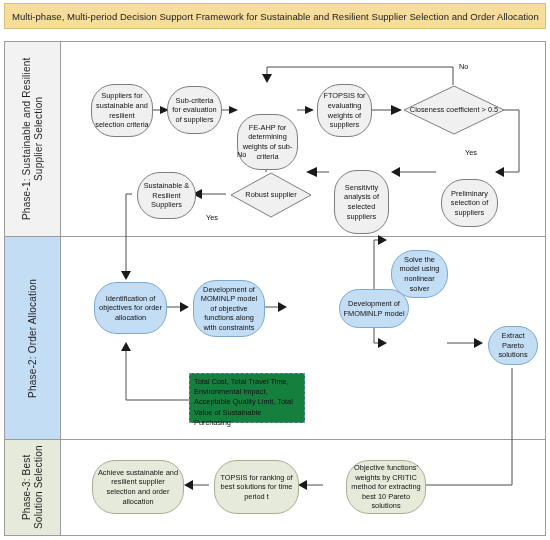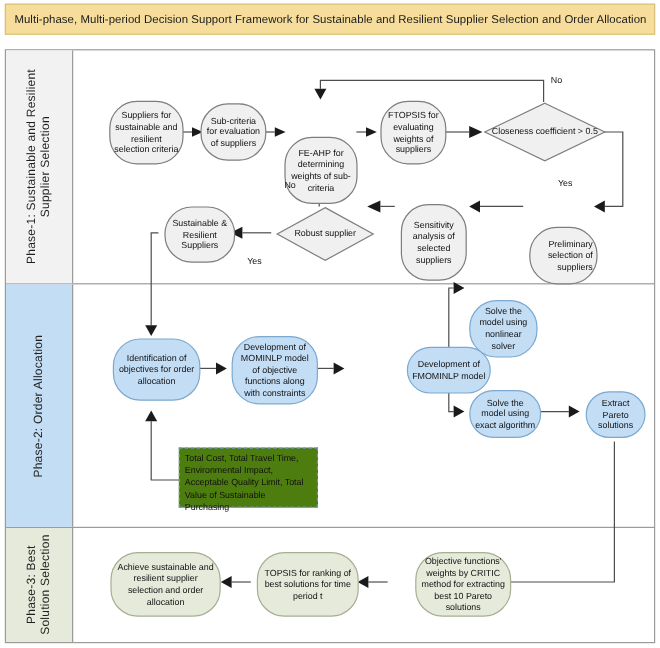--- a/index.html
+++ b/index.html
@@ -105,28 +105,29 @@
     background: #c3ddf5;
     border: 1px solid #7ba9d0;
   }
   .node.olive {
     background: #e5eada;
     border: 1px solid #a7ae92;
   }
   .note {
     position: absolute;
     box-sizing: border-box;
-    background: #4d7c0f;
+    background: #15803d;
     border: 1px dashed #6f93b5;
     font-size: 7.4px;
     line-height: 10.2px;
     color: #111111;
     padding: 3px 4px;
     text-align: left;
     z-index: 5;
+    margin-left: 40px;
   }
   
   .diamond-wrap {
     position: absolute;
     z-index: 5;
   }
   .diamond-wrap svg {
     position: absolute;
     left: 0; top: 0;
     overflow: visible;
@@ -191,21 +192,21 @@
 
         <div class="node gray" style="left:256px; top:42px; width:55px; height:53px;">FTOPSIS for evaluating weights of suppliers</div>
 
         <div class="diamond-wrap" style="left:343px; top:44px; width:100px; height:48px;">
           <svg width="100" height="48" viewBox="0 0 100 48">
             <polygon points="50,0 100,24 50,48 0,24" fill="#f0f0f0" stroke="#7d7d7d" stroke-width="1"></polygon>
           </svg>
           <div class="diamond-label">Closeness coefficient &gt; 0.5</div>
         </div>
 
-        <div class="node gray" style="left:380px; top:147px; width:57px; height:48px;text-align:right;">Preliminary selection of suppliers</div>
+        <div class="node gray" style="left:380px; top:137px; width:57px; height:48px;">Preliminary selection of suppliers</div>
 
         <div class="node gray" style="left:273px; top:128px; width:55px; height:64px;">Sensitivity analysis of selected suppliers</div>
 
         <div class="diamond-wrap" style="left:170px; top:131px; width:80px; height:44px;">
           <svg width="80" height="44" viewBox="0 0 80 44">
             <polygon points="40,0 80,22 40,44 0,22" fill="#f0f0f0" stroke="#7d7d7d" stroke-width="1"></polygon>
           </svg>
           <div class="diamond-label">Robust supplier</div>
         </div>
 
@@ -225,21 +226,20 @@
       <div class="lane-body">
 
         <div class="node blue" style="left:33px; top:45px; width:73px; height:52px;">Identification of objectives for order allocation</div>
 
         <div class="node blue" style="left:132px; top:43px; width:72px; height:57px;">Development of MOMINLP model of objective functions along with constraints</div>
 
         <div class="node blue" style="left:231px; top:52px; width:70px; height:39px;margin-left:47px;">Development of FMOMINLP model</div>
 
         <div class="node blue" style="left:330px; top:13px; width:57px; height:48px;">Solve the model using nonlinear solver</div>
 
-        <div class="node blue" style="left:330px; top:88px; width:60px; height:40px;">Solve the model using exact algorithm</div>
 
         <div class="node blue" style="left:427px; top:89px; width:50px; height:39px;">Extract Pareto solutions</div>
 
         <div class="note" style="left:88px; top:136px; width:116px; height:50px;">Total Cost, Total Travel Time, Environmental Impact, Acceptable Quality Limit, Total Value of Sustainable Purchasing</div>
       </div>
     </div>
 
     <div class="lane" style="top:398px; height:95px;">
       <div class="lane-header" style="background:#e5eada;">
         <span>Phase-3: Best Solution Selection</span>

